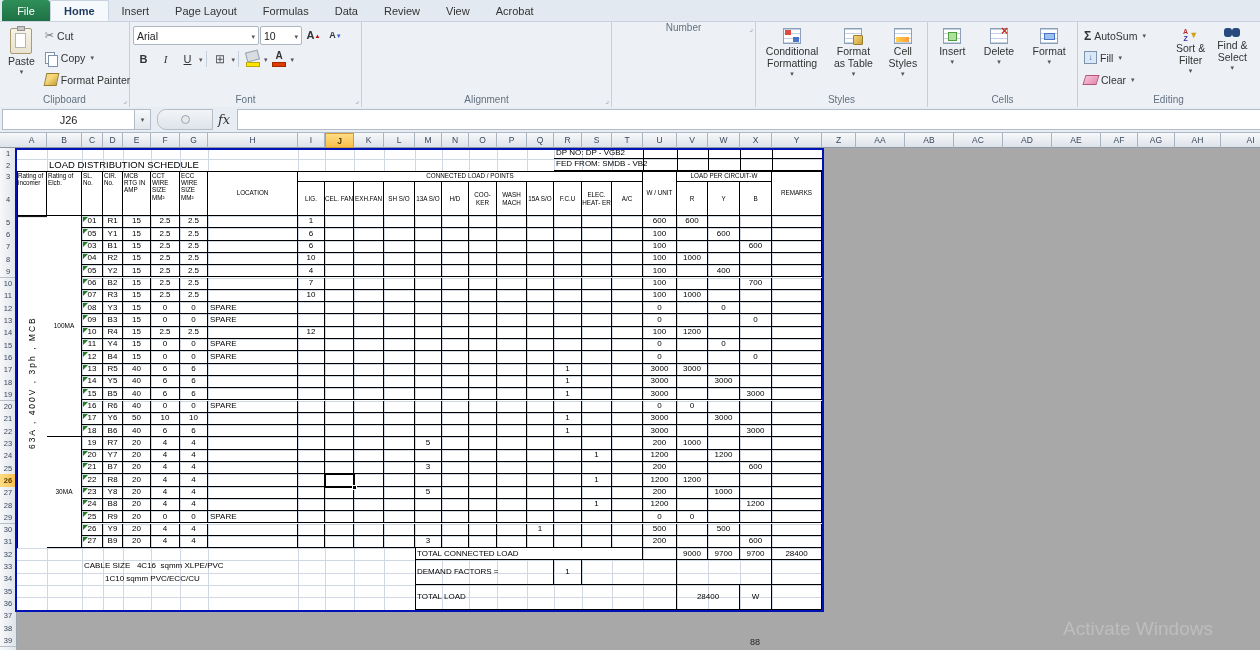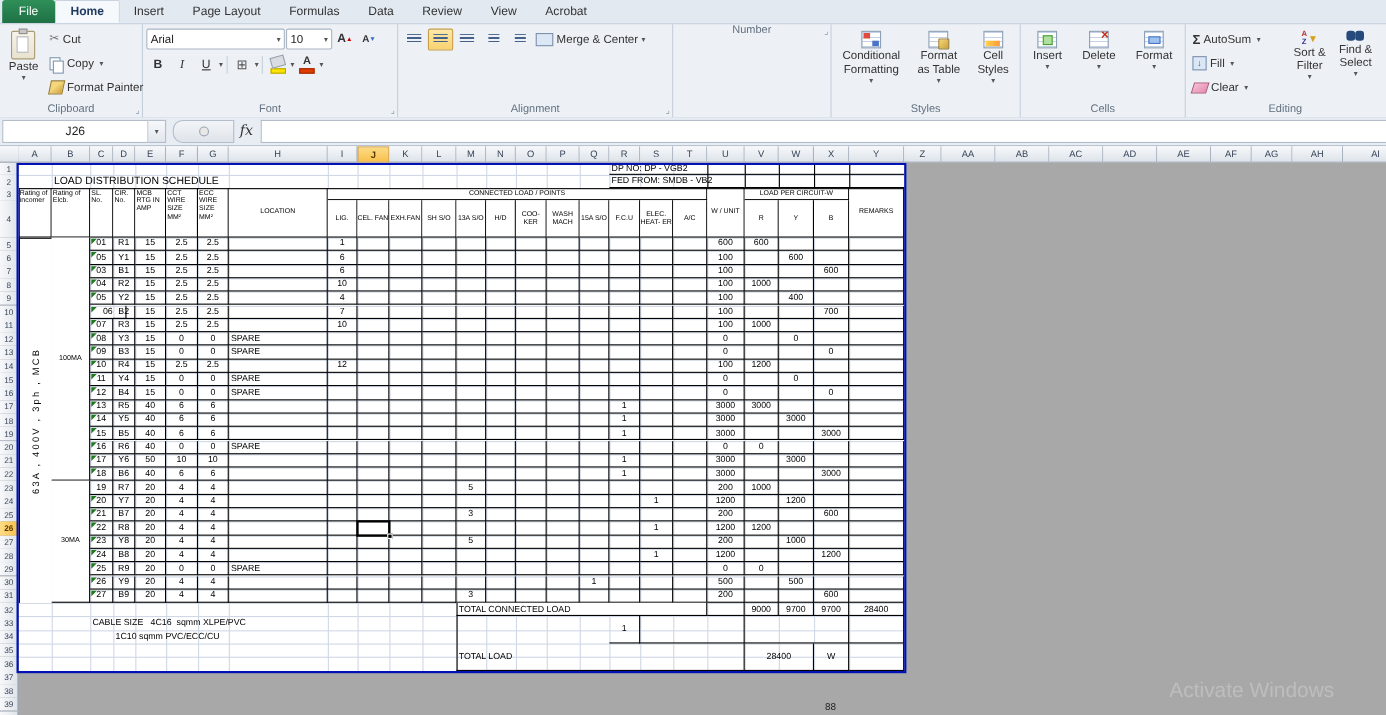--- a/index.html
+++ b/index.html
@@ -210,42 +210,20 @@
           <span class="dd">▾</span>
         </div>
       </div>
           </div>
       <div class="gl"><span>Font</span><span class="dlgl">⌟</span></div>
     </div>
 
     <div class="group" style="width:250px">
       <div class="gc">
             <div class="fcol" style="width:100%">
-        <div class="rrow">
-          <div class="alnbtn">
-                  <span class="lnicon"></span>
-                </div>
-          <div class="alnbtn sel">
-                  <span class="lnicon"></span>
-                </div>
-          <div class="alnbtn">
-                  <span class="lnicon"></span>
-                </div>
-          <div class="alnbtn">
-                  <span class="lnicon" style="width:10px"></span>
-                </div>
-          <div class="alnbtn">
-                  <span class="lnicon" style="width:10px"></span>
-                </div>
-          <div class="wraptxt">
-                  <span class="mergeic"></span>
-                  <span>Merge &amp; Center</span>
-                  <span class="dd">▾</span>
-                </div>
-        </div>
       </div>
           </div>
       <div class="gl"><span>Alignment</span><span class="dlgl">⌟</span></div>
     </div>
 
     <div class="group" style="width:144px">
       <div class="gl"><span>Number</span><span class="dlgl">⌟</span></div>
     </div>
 
     <div class="group" style="width:172px">
@@ -607,21 +585,21 @@
       <div class="c bR bB" style="left: 497px; top: 117.2px; width: 30px; height: 12.3px;"></div>
       <div class="c bR bB" style="left: 527px; top: 117.2px; width: 27px; height: 12.3px;"></div>
       <div class="c bR bB" style="left: 554px; top: 117.2px; width: 28px; height: 12.3px;"></div>
       <div class="c bR bB" style="left: 582px; top: 117.2px; width: 30px; height: 12.3px;"></div>
       <div class="c bR bB" style="left: 612px; top: 117.2px; width: 31px; height: 12.3px;"></div>
       <div class="c bR bB" style="left: 643px; top: 117.2px; width: 34px; height: 12.3px;">100</div>
       <div class="c bR bB" style="left: 677px; top: 117.2px; width: 31px; height: 12.3px;"></div>
       <div class="c bR bB" style="left: 708px; top: 117.2px; width: 32px; height: 12.3px;">400</div>
       <div class="c bR bB" style="left: 740px; top: 117.2px; width: 32px; height: 12.3px;"></div>
       <div class="c bR bB" style="left: 772px; top: 117.2px; width: 50px; height: 12.3px;"></div>
-      <div class="c bR bB" style="left: 82px; top: 129.5px; width: 33px; height: 12.3px;">06</div>
+      <div class="c bR bB" style="left: 82px; top: 129.5px; width: 21px; height: 12.3px;">06</div>
       <div class="flag" style="left: 83px; top: 130.5px; width: 5px; height: 5px;"></div>
       <div class="c bR bB" style="left: 103px; top: 129.5px; width: 20px; height: 12.3px;">B2</div>
       <div class="c bR bB" style="left: 123px; top: 129.5px; width: 28px; height: 12.3px;">15</div>
       <div class="c bR bB" style="left: 151px; top: 129.5px; width: 29px; height: 12.3px;">2.5</div>
       <div class="c bR bB" style="left: 180px; top: 129.5px; width: 28px; height: 12.3px;">2.5</div>
       <div class="c bR bB left" style="left: 208px; top: 129.5px; width: 90px; height: 12.3px;"></div>
       <div class="c bR bB" style="left: 298px; top: 129.5px; width: 27px; height: 12.3px;">7</div>
       <div class="c bR bB" style="left: 325px; top: 129.5px; width: 29px; height: 12.3px;"></div>
       <div class="c bR bB" style="left: 354px; top: 129.5px; width: 30px; height: 12.3px;"></div>
       <div class="c bR bB" style="left: 384px; top: 129.5px; width: 31px; height: 12.3px;"></div>
@@ -1140,20 +1118,21 @@
       <div class="c bR bB" style="left: 677px; top: 387.8px; width: 31px; height: 12.3px;"></div>
       <div class="c bR bB" style="left: 708px; top: 387.8px; width: 32px; height: 12.3px;"></div>
       <div class="c bR bB" style="left: 740px; top: 387.8px; width: 32px; height: 12.3px;">600</div>
       <div class="c bR bB" style="left: 772px; top: 387.8px; width: 50px; height: 12.3px;"></div>
       <div class="c bR bB white left f8 nwrp" style="left: 415px; top: 400.1px; width: 228px; height: 12.3px;">TOTAL CONNECTED LOAD</div>
       <div class="c bR bB" style="left: 643px; top: 400.1px; width: 34px; height: 12.3px;"></div>
       <div class="c bR bB" style="left: 677px; top: 400.1px; width: 31px; height: 12.3px;">9000</div>
       <div class="c bR bB" style="left: 708px; top: 400.1px; width: 32px; height: 12.3px;">9700</div>
       <div class="c bR bB" style="left: 740px; top: 400.1px; width: 32px; height: 12.3px;">9700</div>
       <div class="c bR bB" style="left: 772px; top: 400.1px; width: 50px; height: 12.3px;">28400</div>
+      <div class="c bR bB left f8 nwrp" style="left: 415px; top: 412.4px; width: 139px; height: 24.6px;">DEMAND FACTORS =</div>
       <div class="c bR bB" style="left: 554px; top: 412.4px; width: 28px; height: 24.6px;">1</div>
       <div class="c bR bB" style="left: 582px; top: 412.4px; width: 95px; height: 24.6px;"></div>
       <div class="c bR bB" style="left: 677px; top: 412.4px; width: 95px; height: 24.6px;"></div>
       <div class="c bR bB" style="left: 772px; top: 412.4px; width: 50px; height: 24.6px;"></div>
       <div class="c bR bB left f8 nwrp" style="left: 415px; top: 437px; width: 262px; height: 24.6px;">TOTAL LOAD</div>
       <div class="c bR bB f8" style="left: 677px; top: 437px; width: 63px; height: 24.6px;">28400</div>
       <div class="c bR bB f8" style="left: 740px; top: 437px; width: 32px; height: 24.6px;">W</div>
       <div class="c bR bB" style="left: 772px; top: 437px; width: 50px; height: 24.6px;"></div>
       <div class="c left f8 pre nwrp" style="left: 82px; top: 412.4px; width: 333px; height: 12.3px;">CABLE SIZE   4C16  sqmm XLPE/PVC</div>
       <div class="c left f8 pre nwrp" style="left: 103px; top: 424.7px; width: 312px; height: 12.3px;">1C10 sqmm PVC/ECC/CU</div>

